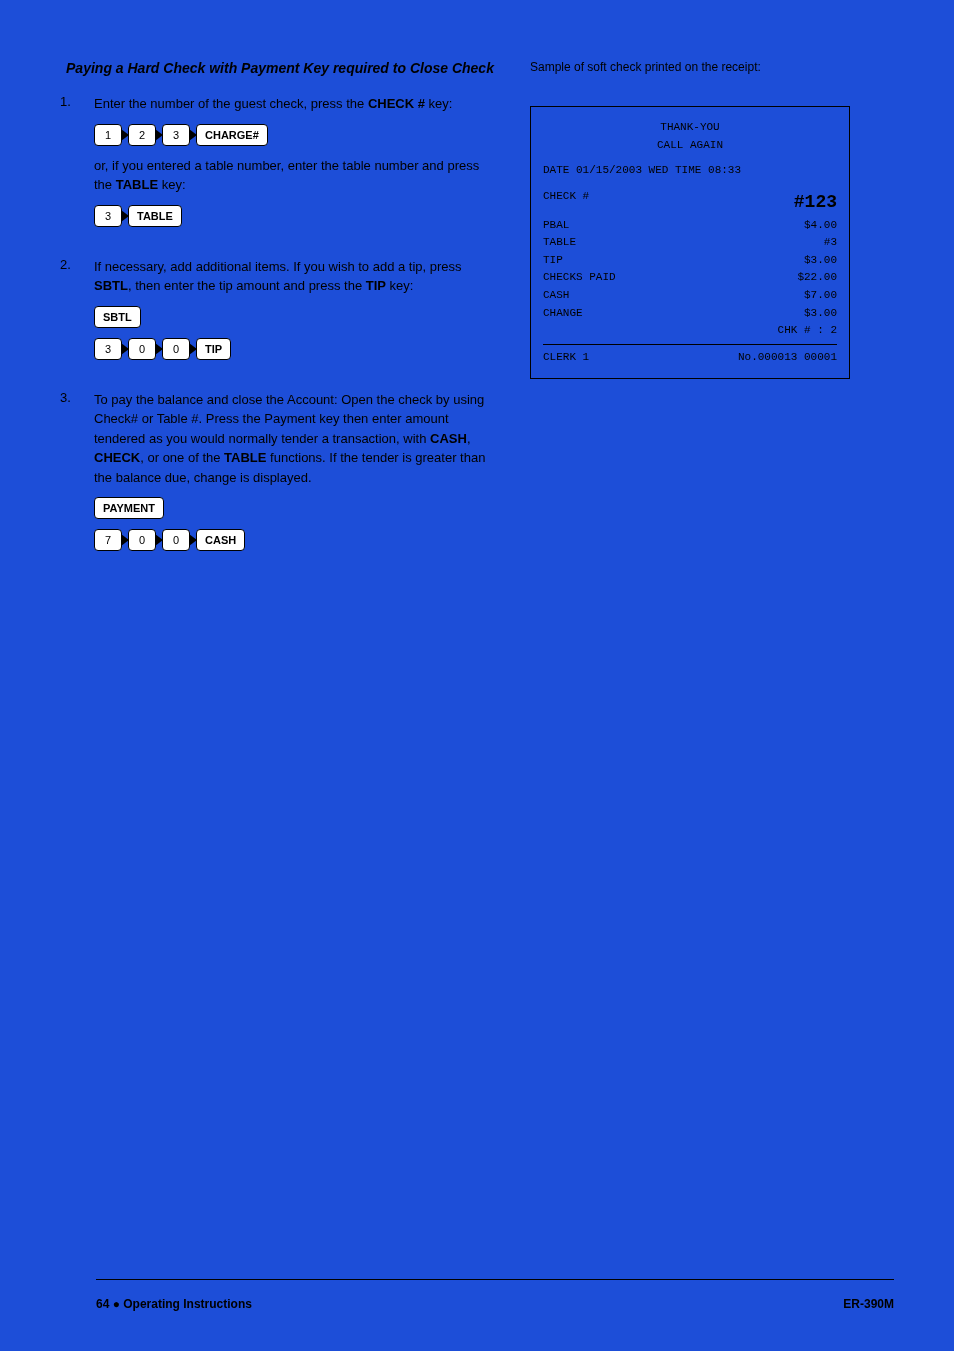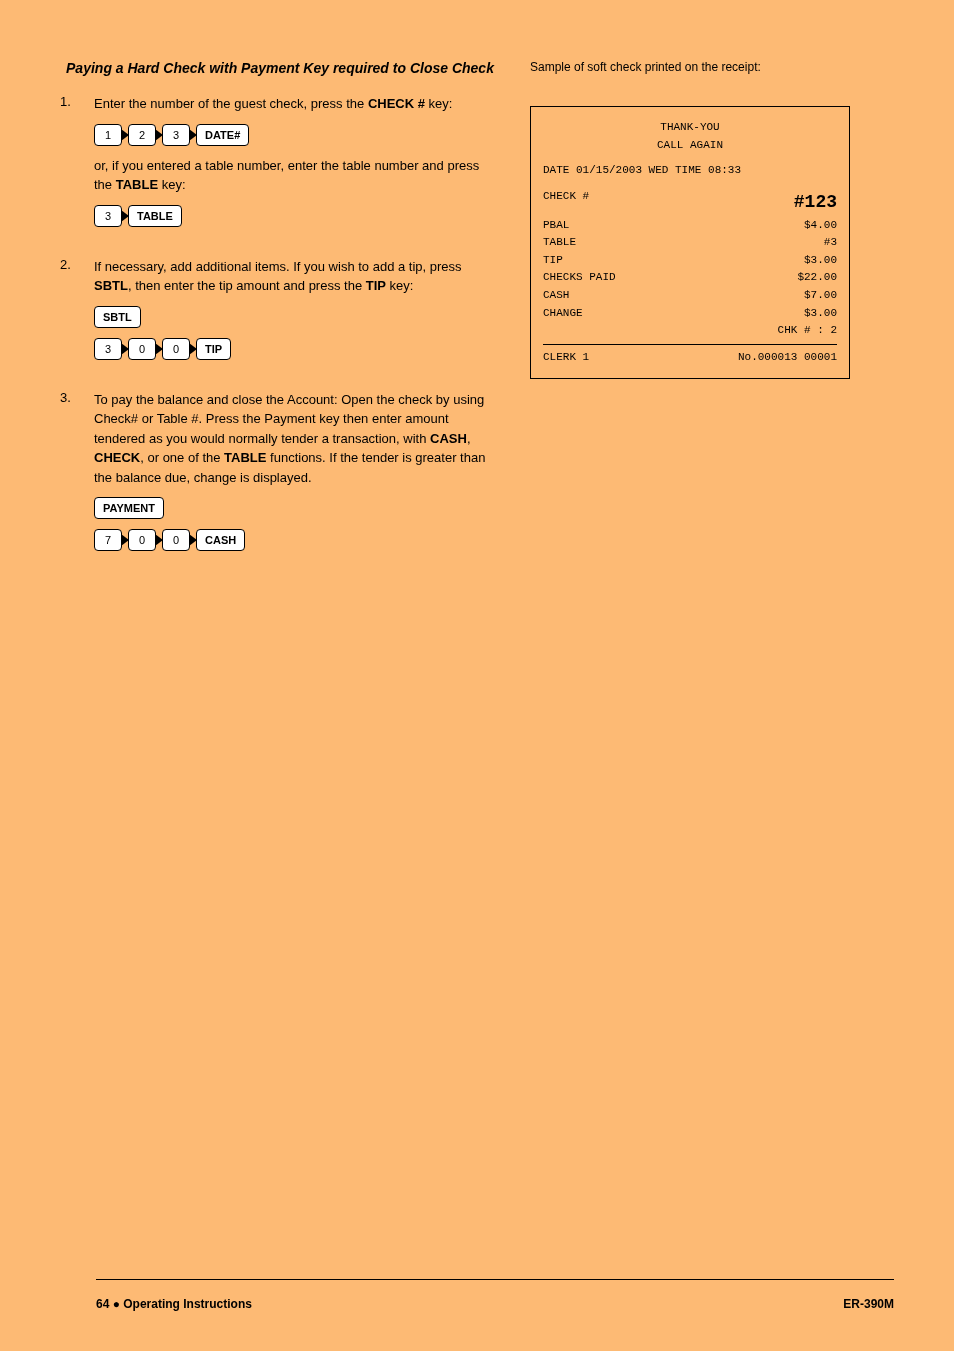--- a/index.html
+++ b/index.html
@@ -9,21 +9,21 @@
       font-size: 13px;
       color: #000;
       width: 954px;
       min-height: 1351px;
       position: relative;
     }
 
     .page {
       width: 954px;
       min-height: 1351px;
-      background: #fdba74;
+      background: #1d4ed8;
       padding: 60px 60px 40px 60px;
       display: flex;
       flex-direction: column;
     }
 
     .content-area {
       display: flex;
       flex-direction: row;
       gap: 30px;
       flex: 1;
@@ -173,21 +173,21 @@
             Enter the number of the guest check, press the <strong>CHECK #</strong> key:
           </p>
 
           <div class="key-sequence">
             <span class="key">1</span>
             <span class="key-connector"></span>
             <span class="key">2</span>
             <span class="key-connector"></span>
             <span class="key">3</span>
             <span class="key-connector"></span>
-            <span class="key key-bold">DATE#</span>
+            <span class="key key-bold">CHARGE#</span>
           </div>
 
           <p>
             or, if you entered a table number, enter the table number and press the <strong>TABLE</strong> key:
           </p>
 
           <div class="key-sequence">
             <span class="key">3</span>
             <span class="key-connector"></span>
             <span class="key key-bold">TABLE</span>

